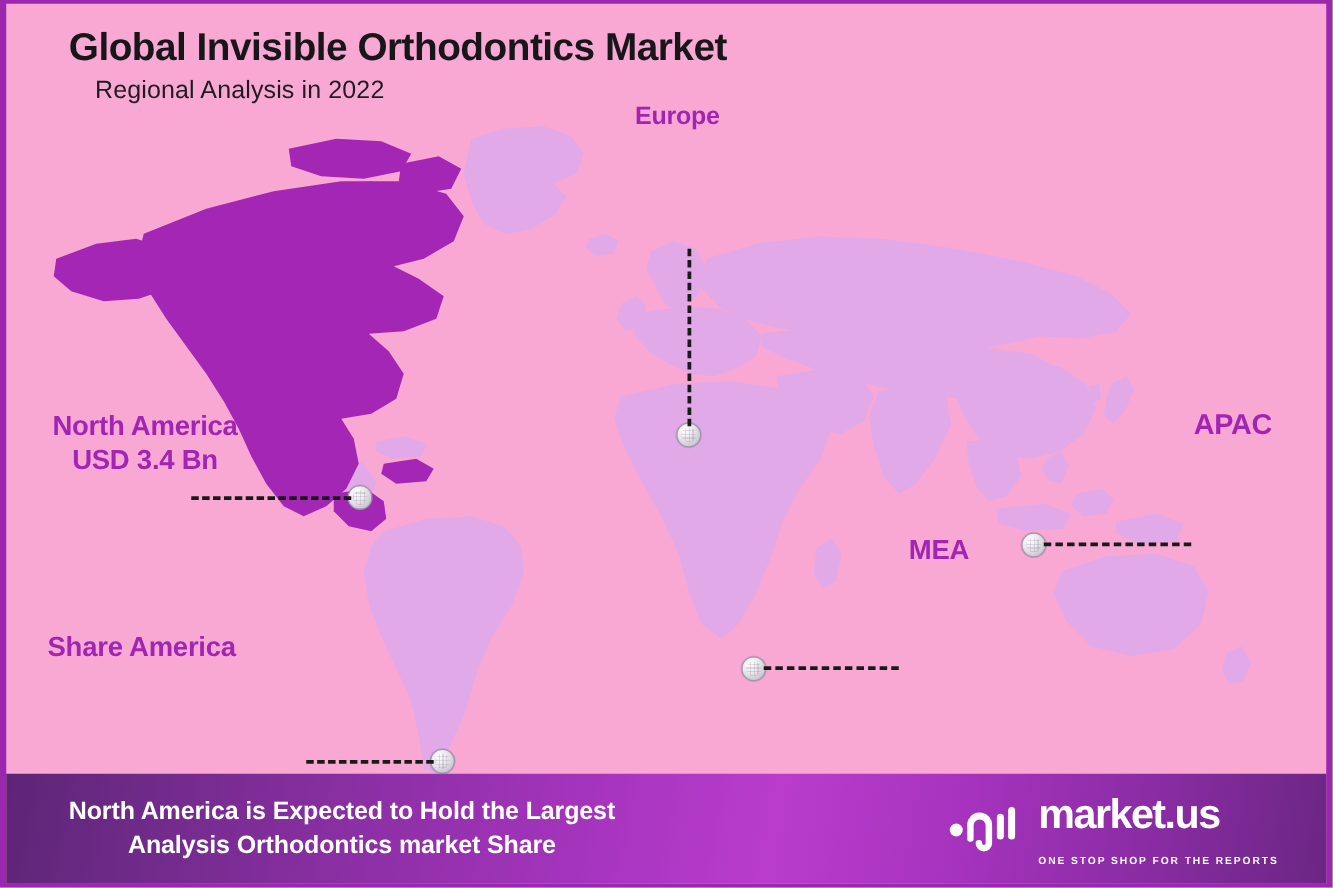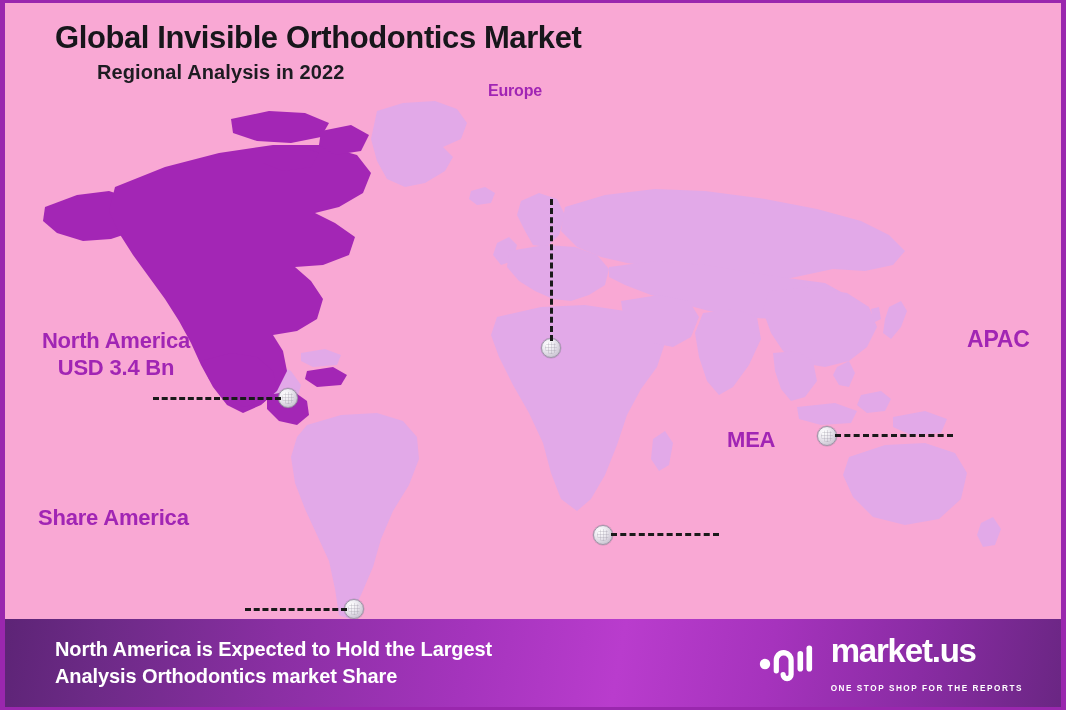--- a/index.html
+++ b/index.html
@@ -19,41 +19,41 @@
     border-bottom:3px solid #9A27AE;
   }
 
   
   #header { position:absolute; left:0; top:0; width:100%; padding:18px 0 0 50px; }
   #page-title {
     font-size:31px; font-weight:bold; color:#17161b;
     letter-spacing:-0.4px; line-height:1.12;
   }
   #page-subtitle {
-    font-size:20px; font-weight:700; color:#1d1c22;
-    margin-top:5px; margin-left:42px; letter-spacing:0.1px;
+    font-size:20px; font-weight:400; color:#1d1c22;
+    margin-top:5px; margin-left:21px; letter-spacing:0.1px;
   }
 
   
   #map-wrap {
     position:absolute; left:0; top:92px; width:1056px; height:530px;
   }
   #world-map { display:block; width:100%; height:100%; }
 
   
   .region-label {
     position:absolute;
     color:#A125B4;
     font-weight:bold;
     letter-spacing:-0.2px;
     white-space:nowrap;
     line-height:1.22;
   }
-  #label-europe   { left:483px; top:78px;  font-size:16px; }
-  #label-apac     { left:950px; top:322px; font-size:23px;margin-left:12px; }
+  #label-europe   { left:503px; top:78px;  font-size:20px; }
+  #label-apac     { left:950px; top:322px; font-size:23px; }
   #label-mea      { left:722px; top:424px; font-size:22px; }
   #label-latin    { left:33px;  top:502px; font-size:22px; }
   #label-na       { left:13px;  top:325px; font-size:22px; text-align:center; width:196px; }
   #label-na .na-value { display:block; }
 
   
   .leader { position:absolute; }
   .leader-h {
     height:0; border-top:3px dashed #1a1a1a;
   }
@@ -93,21 +93,21 @@
         #5d2476 0%, #6c2a86 9%, #8a2fa3 26%,
         #a534bd 44%, #b93ccd 58%, #a633bd 72%,
         #8a2ca4 86%, #6a2683 100%);
     display:flex; align-items:center; justify-content:space-between;
     padding:0 28px 0 50px;
   }
   #footer-text {
     color:#ffffff; font-size:20px; font-weight:bold;
     line-height:1.34; letter-spacing:-0.1px;
   }
-  #footer-text span { display:block; }
+  #footer-text span { display:block;text-align:center; }
 
   
   #logo { display:flex; align-items:center; gap:10px; padding-right:10px; }
   #logo-mark { flex:0 0 auto; }
   #logo-text-block { display:flex; flex-direction:column; align-items:flex-start;justify-content:space-between; }
   #logo-wordmark {
     color:#ffffff; font-size:33px; font-weight:bold;
     letter-spacing:-1.2px; line-height:1;
   }
   #logo-tagline {

